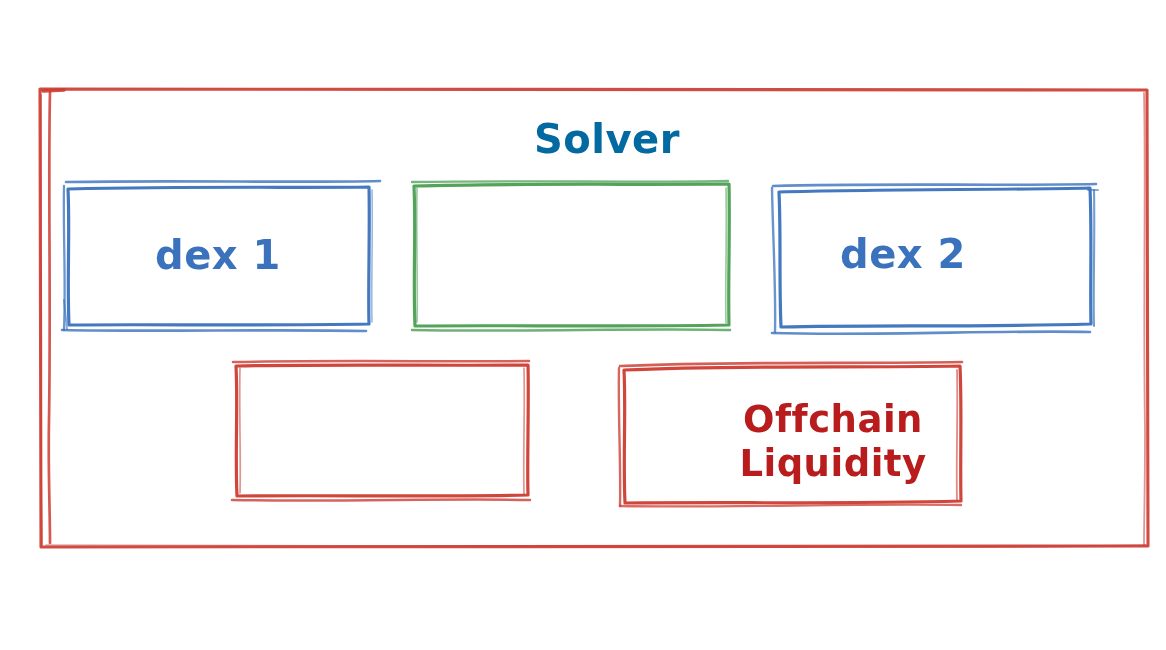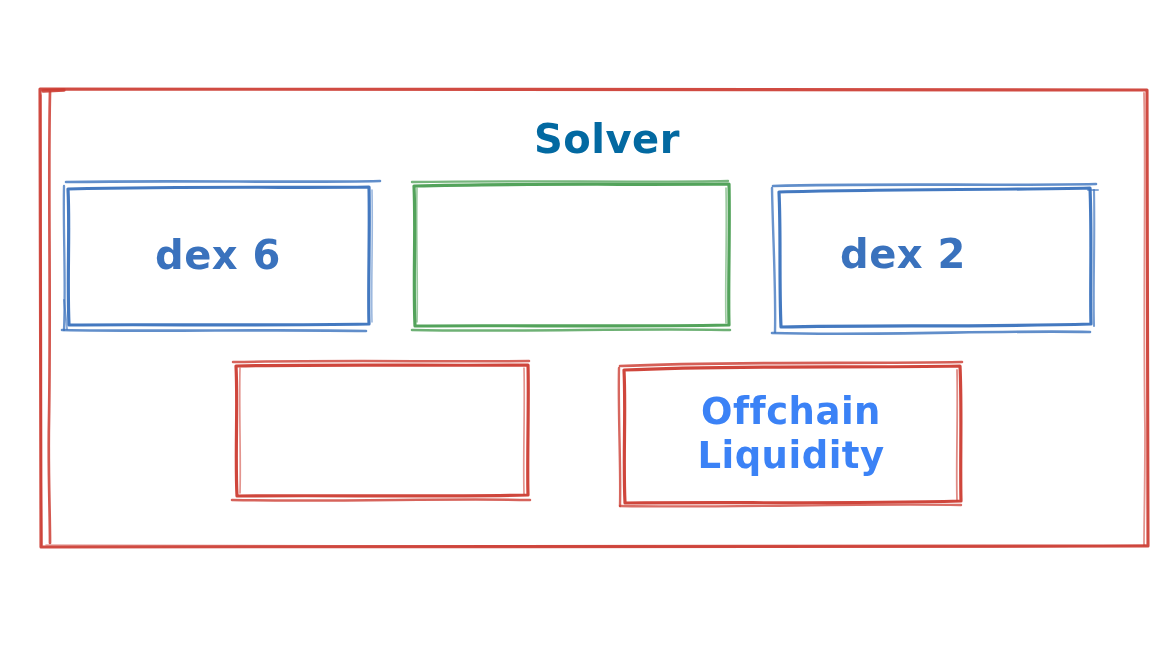--- a/index.html
+++ b/index.html
@@ -138,22 +138,22 @@
       <path d="M 619 368 C 618 415, 621 465, 620 506" fill="none" stroke="#cc3c32" stroke-width="2.4" stroke-linecap="round" opacity="0.78"></path>
 
       <path d="M 620 506 C 730 508, 860 503, 961 505" fill="none" stroke="#cc3c32" stroke-width="2.4" stroke-linecap="round" opacity="0.75"></path>
 
       <path d="M 957 370 C 958 415, 956 465, 957 500" fill="none" stroke="#cc3c32" stroke-width="1.8" stroke-linecap="round" opacity="0.6"></path>
     </g>
   </svg>
 
   <div class="title-label" style="left:38px; top:108px; width:1050px; height:62px; font-size:40px; color:#0369a1;margin-left:44px;">Solver</div>
 
-  <div class="node-label" style="left:66px; top:186px; width:304px; height:139px; font-size:40px; color:#3a72bd;">dex 6</div>
+  <div class="node-label" style="left:66px; top:186px; width:304px; height:139px; font-size:40px; color:#3a72bd;">dex 1</div>
 
 
   <div class="node-label" style="left:775px; top:185px; width:256px; height:140px; font-size:40px; color:#3a72bd;">dex 2</div>
 
 
-  <div class="node-label" style="left:620px; top:365px; width:342px; height:137px; font-size:37px; color:#3b82f6;">Offchain
+  <div class="node-label" style="left:620px; top:373px; width:342px; height:137px; font-size:37px; color:#b91c1c;padding-left:42px;">Offchain
 Liquidity</div>
 
 </div>
 
 </body></html>

